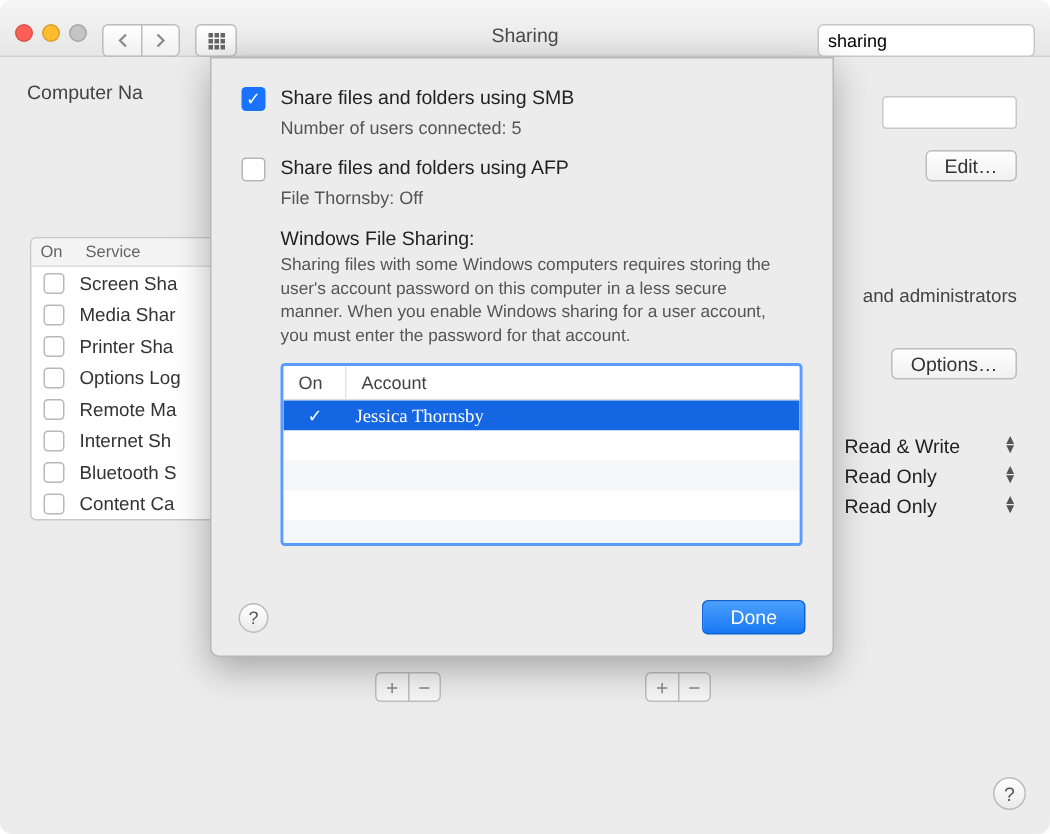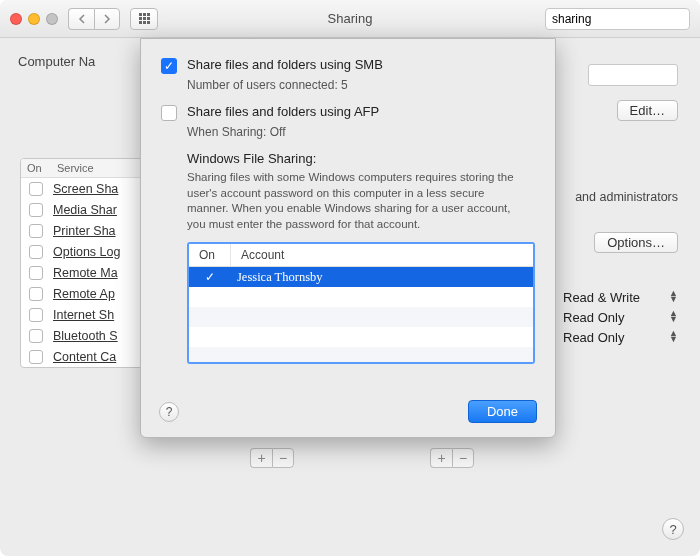--- a/index.html
+++ b/index.html
@@ -18,21 +18,21 @@
     height: 556px;
     background: #ececec;
     border-radius: 8px;
     position: relative;
     overflow: hidden;
   }
   
   .titlebar {
     height: 38px;
     display: flex;
-    align-items: center;
+    align-items: flex-start;
     padding: 16px 10px;
     background: linear-gradient(#f6f6f6, #e6e6e6);
     border-bottom: 1px solid #cfcfcf;
     position: relative;
   }
   .traffic { display: flex; gap: 6px; margin-right: 10px; }
   .tlight { width: 12px; height: 12px; border-radius: 50%; border: 0.5px solid rgba(0,0,0,.15); }
   .red { background: #ff5f57; }
   .yel { background: #febc2e; }
   .grn { background: #c4c4c4; }
@@ -96,21 +96,21 @@
     border-bottom: 1px solid #ddd;
   }
   .svc-head > div { padding: 3px 6px; }
   .svc-row {
     display: grid; grid-template-columns: 30px 1fr;
     align-items: center; height: 21px;
   }
   .svc-row .chk {
     display: flex; justify-content: center;
   }
-  .svc-row .name { font-size: 12.5px; padding-left: 2px; white-space: nowrap; overflow: hidden; text-decoration: underline; }
+  .svc-row .name { font-size: 12.5px; padding-left: 2px; white-space: nowrap; overflow: hidden; }
   .mac-check {
     width: 14px; height: 14px; border: 1px solid #b8b8b8; border-radius: 3px;
     background: #fff; display: inline-flex; align-items: center; justify-content: center;
     font-size: 11px; color: #333;
   }
   .mac-check.on::after { content: "✓"; font-size: 11px; color: #333; }
 
   .right-side { position: absolute; right: 22px; top: 190px; }
   .right-side .hint { font-size: 12.5px; color: #444; }
   .options-row { margin-top: 28px; display: flex; justify-content: flex-end; }
@@ -286,26 +286,20 @@
     <div class="svc-row">
         <div class="chk">
           <span class="mac-check"></span>
         </div>
         <div class="name">Remote Ma</div>
       </div>
     <div class="svc-row">
         <div class="chk">
           <span class="mac-check"></span>
         </div>
-        <div class="name">Remote Ap</div>
-      </div>
-    <div class="svc-row">
-        <div class="chk">
-          <span class="mac-check"></span>
-        </div>
         <div class="name">Internet Sh</div>
       </div>
     <div class="svc-row">
         <div class="chk">
           <span class="mac-check"></span>
         </div>
         <div class="name">Bluetooth S</div>
       </div>
     <div class="svc-row">
         <div class="chk">
@@ -353,21 +347,21 @@
     <div class="checkline">
       <span class="big-check blue">✓</span>
       <span class="cl-text">Share files and folders using SMB</span>
     </div>
     <div class="cl-sub">Number of users connected: 5</div>
 
     <div class="checkline">
       <span class="big-check empty"></span>
       <span class="cl-text">Share files and folders using AFP</span>
     </div>
-    <div class="cl-sub">When Sharing: Off</div>
+    <div class="cl-sub">File Thornsby: Off</div>
 
     <div class="wfs-title">Windows File Sharing:</div>
     <div class="wfs-body">Sharing files with some Windows computers requires storing the user's account password on this computer in a less secure manner. When you enable Windows sharing for a user account, you must enter the password for that account.</div>
 
     <div class="acct-table">
       <div class="at-head">
         <div>On</div>
         <div>Account</div>
       </div>
       <div class="at-row sel">

